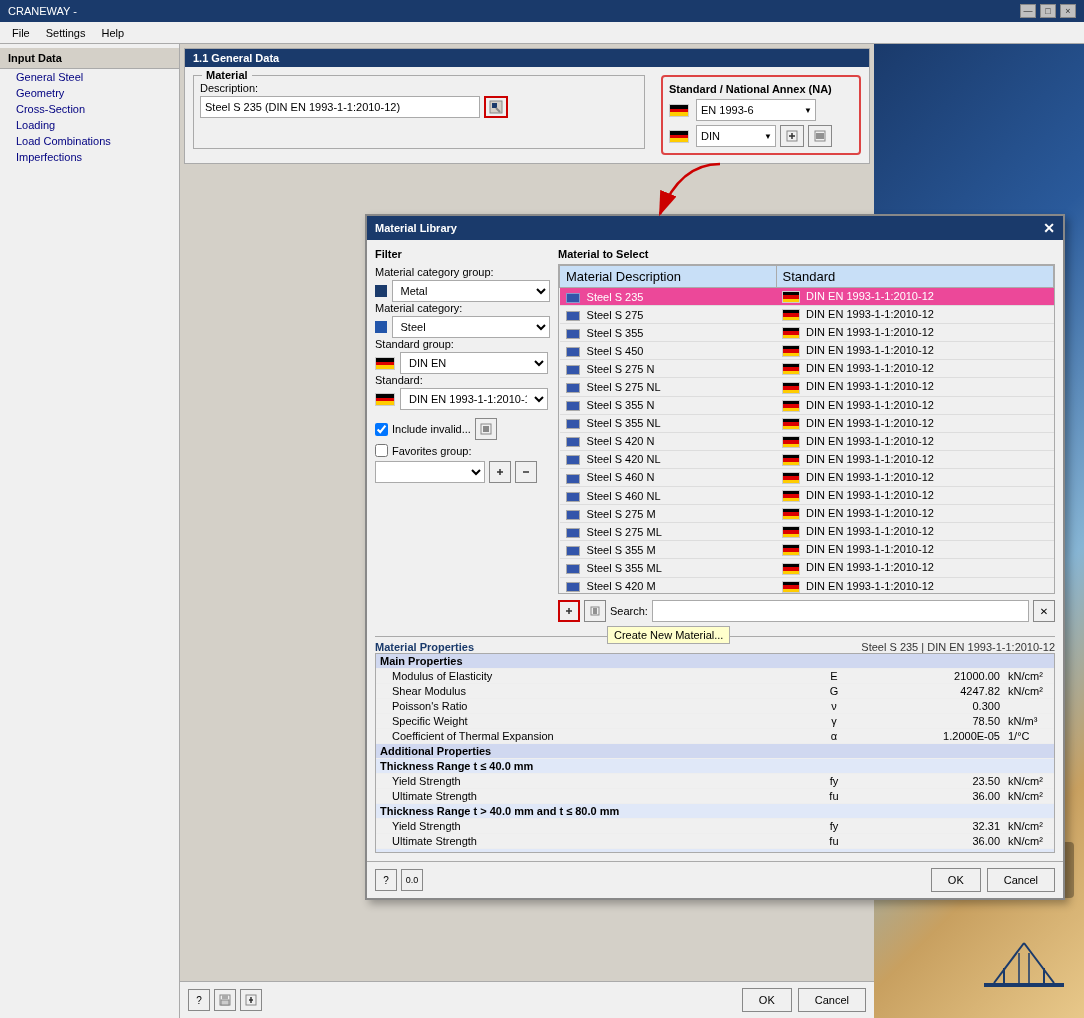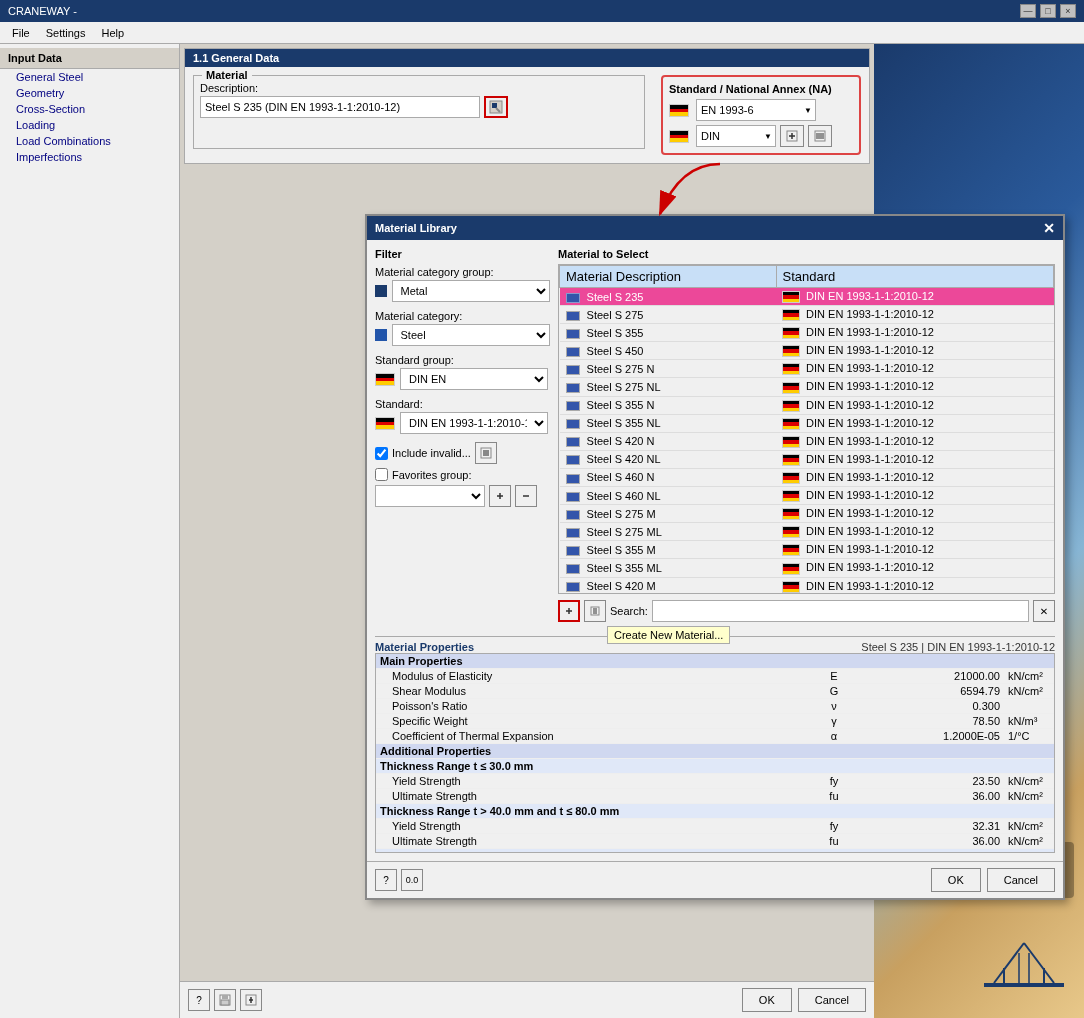--- a/index.html
+++ b/index.html
@@ -50,21 +50,21 @@
     
     
     .dialog { position: absolute; left: 185px; top: 170px; width: 700px; background: #f0f0f0; border: 2px solid #888; box-shadow: 4px 4px 8px rgba(0,0,0,0.3); z-index: 100; }
     .dialog-title { background: #1a3a6b; color: white; padding: 4px 8px; display: flex; justify-content: space-between; align-items: center; font-size: 11px; font-weight: bold; }
     .dialog-close { cursor: pointer; font-size: 14px; color: white; }
     .dialog-body { padding: 8px; }
     
     
     .filter-section { width: 175px; float: left; }
     .filter-label { font-size: 11px; font-weight: bold; margin-bottom: 6px; }
-    .filter-field { margin-bottom: 8px; }
+    .filter-field { }
     .filter-field-label { font-size: 11px; margin-bottom: 2px; }
     .filter-select { width: 165px; height: 22px; border: 1px solid #aaa; background: white; font-size: 11px; padding: 2px 4px; }
     .mat-section-title { font-size: 11px; font-weight: bold; margin-bottom: 4px; }
     .mat-table { width: 100%; border-collapse: collapse; }
     .mat-table-header { background: #c8dff7; }
     .mat-table th { padding: 3px 6px; text-align: left; font-size: 13px; border: 1px solid #aaa; font-weight: normal; }
     .mat-table td { padding: 2px 6px; font-size: 11px; border-bottom: 1px solid #ddd; }
     .mat-table tr:first-child td { background: #ec4899; color: white; }
     .mat-table-container { height: 330px; overflow-y: auto; border: 1px solid #aaa; }
     
@@ -538,21 +538,21 @@
                 </tr>
                 <tr>
                   <td style="padding-left:16px;">Modulus of Elasticity</td>
                   <td class="sym-col">E</td>
                   <td class="value-col">21000.00</td>
                   <td class="unit-col">kN/cm²</td>
                 </tr>
                 <tr>
                   <td style="padding-left:16px;">Shear Modulus</td>
                   <td class="sym-col">G</td>
-                  <td class="value-col">6594.79</td>
+                  <td class="value-col">4247.82</td>
                   <td class="unit-col">kN/cm²</td>
                 </tr>
                 <tr>
                   <td style="padding-left:16px;">Poisson's Ratio</td>
                   <td class="sym-col">ν</td>
                   <td class="value-col">0.300</td>
                   <td class="unit-col"></td>
                 </tr>
                 <tr>
                   <td style="padding-left:16px;">Specific Weight</td>
@@ -564,21 +564,21 @@
                   <td style="padding-left:16px;">Coefficient of Thermal Expansion</td>
                   <td class="sym-col">α</td>
                   <td class="value-col">1.2000E-05</td>
                   <td class="unit-col">1/°C</td>
                 </tr>
                 <tr class="section-row">
                   <td colspan="4">Additional Properties</td>
                 </tr>
 
                 <tr class="subsection-row">
-                  <td colspan="4">Thickness Range t ≤ 30.0 mm</td>
+                  <td colspan="4">Thickness Range t ≤ 40.0 mm</td>
                 </tr>
                 <tr>
                   <td style="padding-left:16px;">Yield Strength</td>
                   <td class="sym-col">fy</td>
                   <td class="value-col">23.50</td>
                   <td class="unit-col">kN/cm²</td>
                 </tr>
                 <tr>
                   <td style="padding-left:16px;">Ultimate Strength</td>
                   <td class="sym-col">fu</td>

